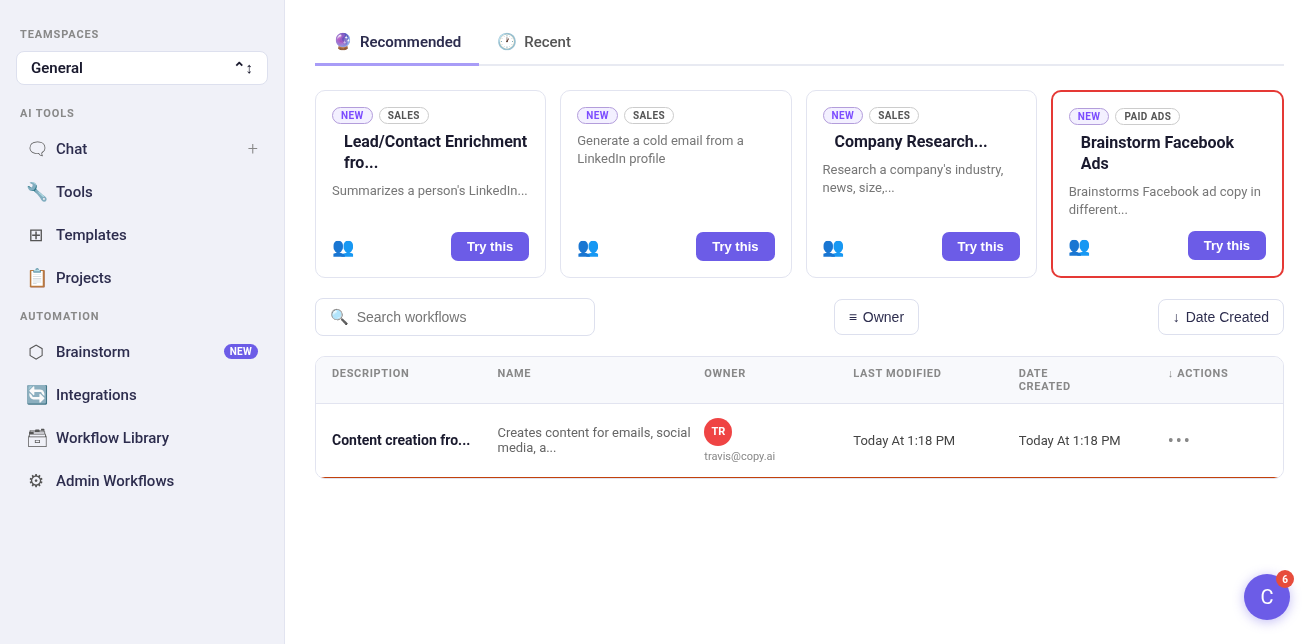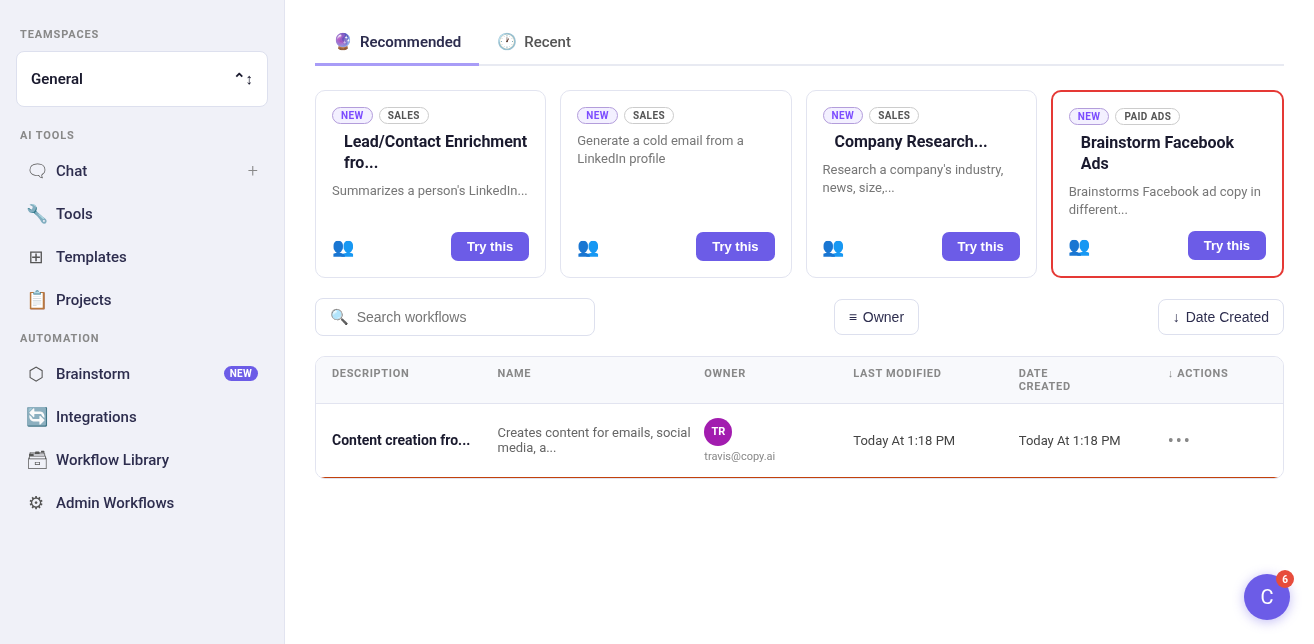--- a/index.html
+++ b/index.html
@@ -35,21 +35,21 @@
       padding-left: 4px;
     }
 
     .teamspace-selector {
       display: flex;
       align-items: center;
       justify-content: space-between;
       background: #fff;
       border: 1px solid #dde0ee;
       border-radius: 8px;
-      padding: 18px 14px;
+      padding: 7px 14px;
       cursor: pointer;
       margin-bottom: 8px;
     }
     .teamspace-selector span {
       font-size: 15px;
       font-weight: 600;
       color: #1a1a2e;
     }
     .chevron-icon {
       color: #888;
@@ -271,21 +271,21 @@
       color: #666;
     }
     .row-owner {
       display: flex;
       flex-direction: column;
       gap: 2px;
     }
     .owner-avatar {
       width: 28px;
       height: 28px;
-      background: #a21caf;
+      background: #ef4444;
       border-radius: 50%;
       display: flex;
       align-items: center;
       justify-content: center;
       color: #fff;
       font-size: 11px;
       font-weight: 700;
       margin-bottom: 2px;
     }
     .owner-email {

